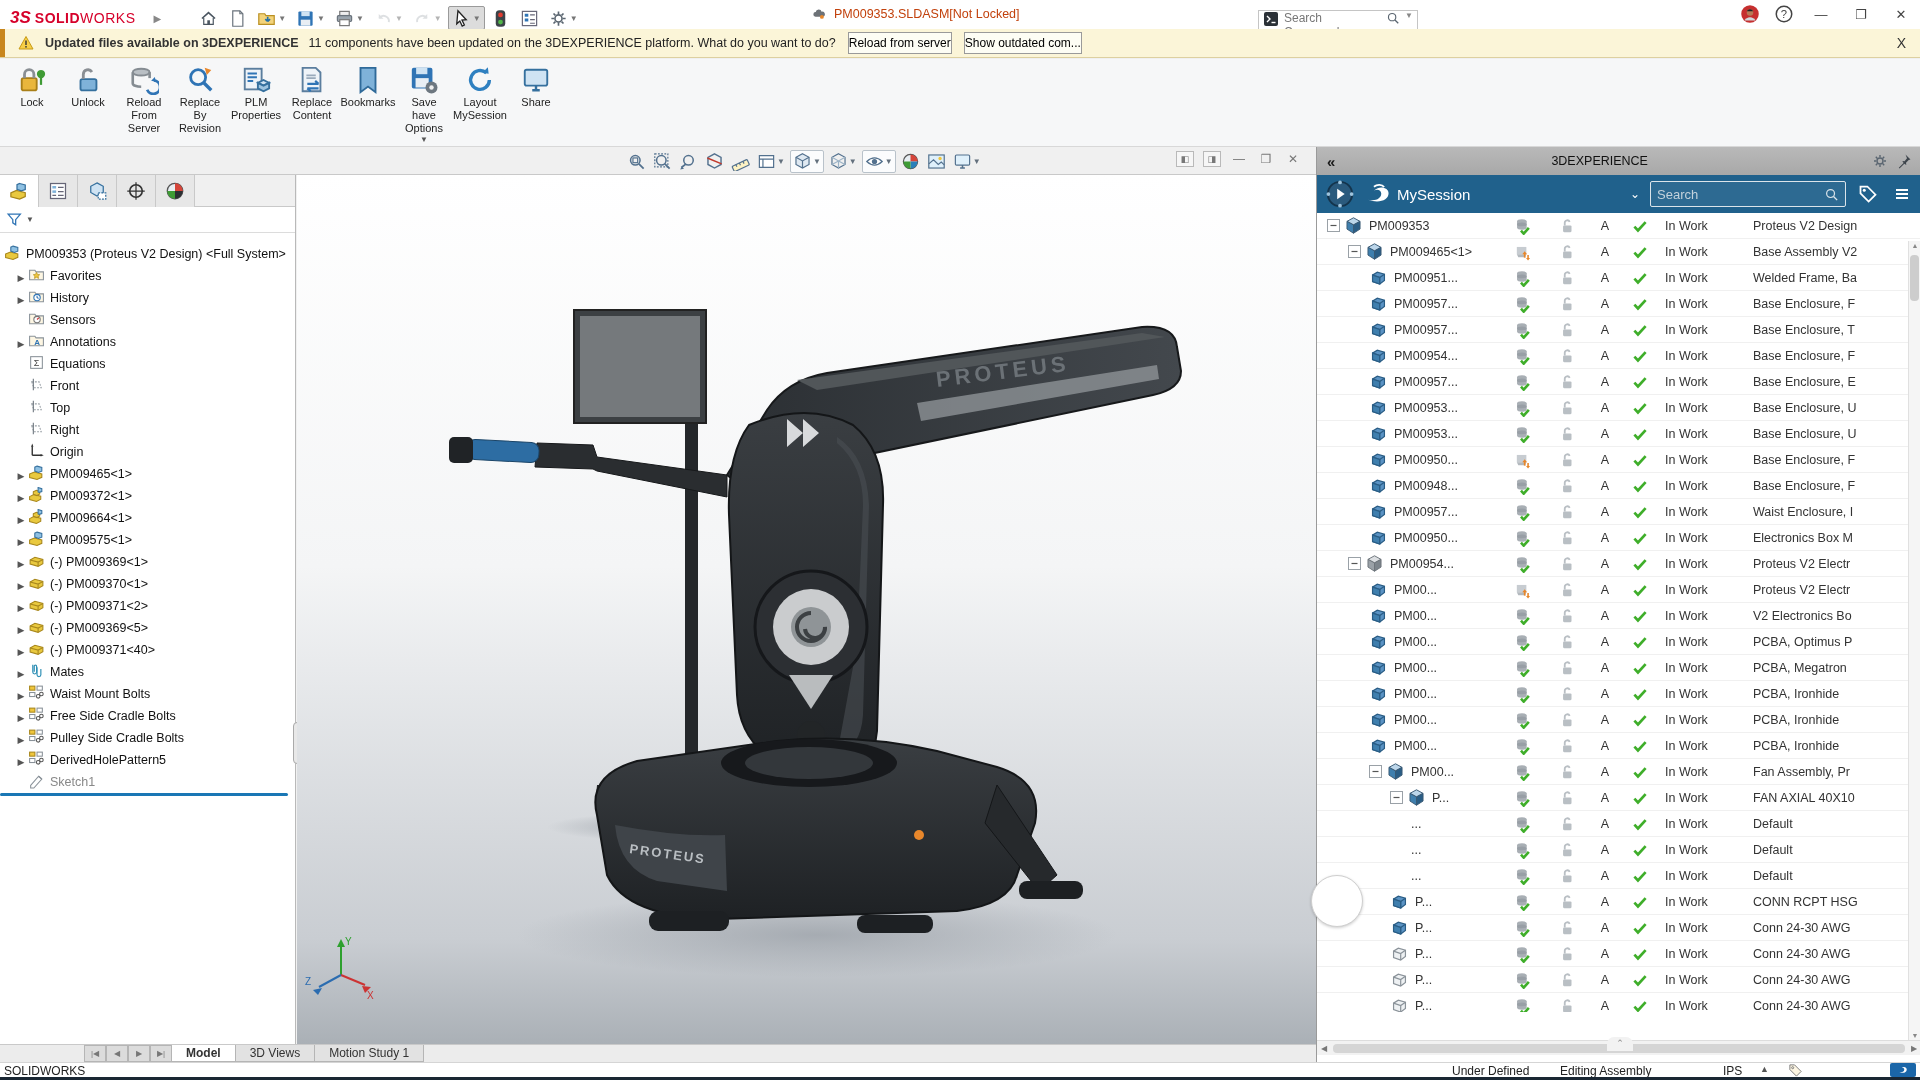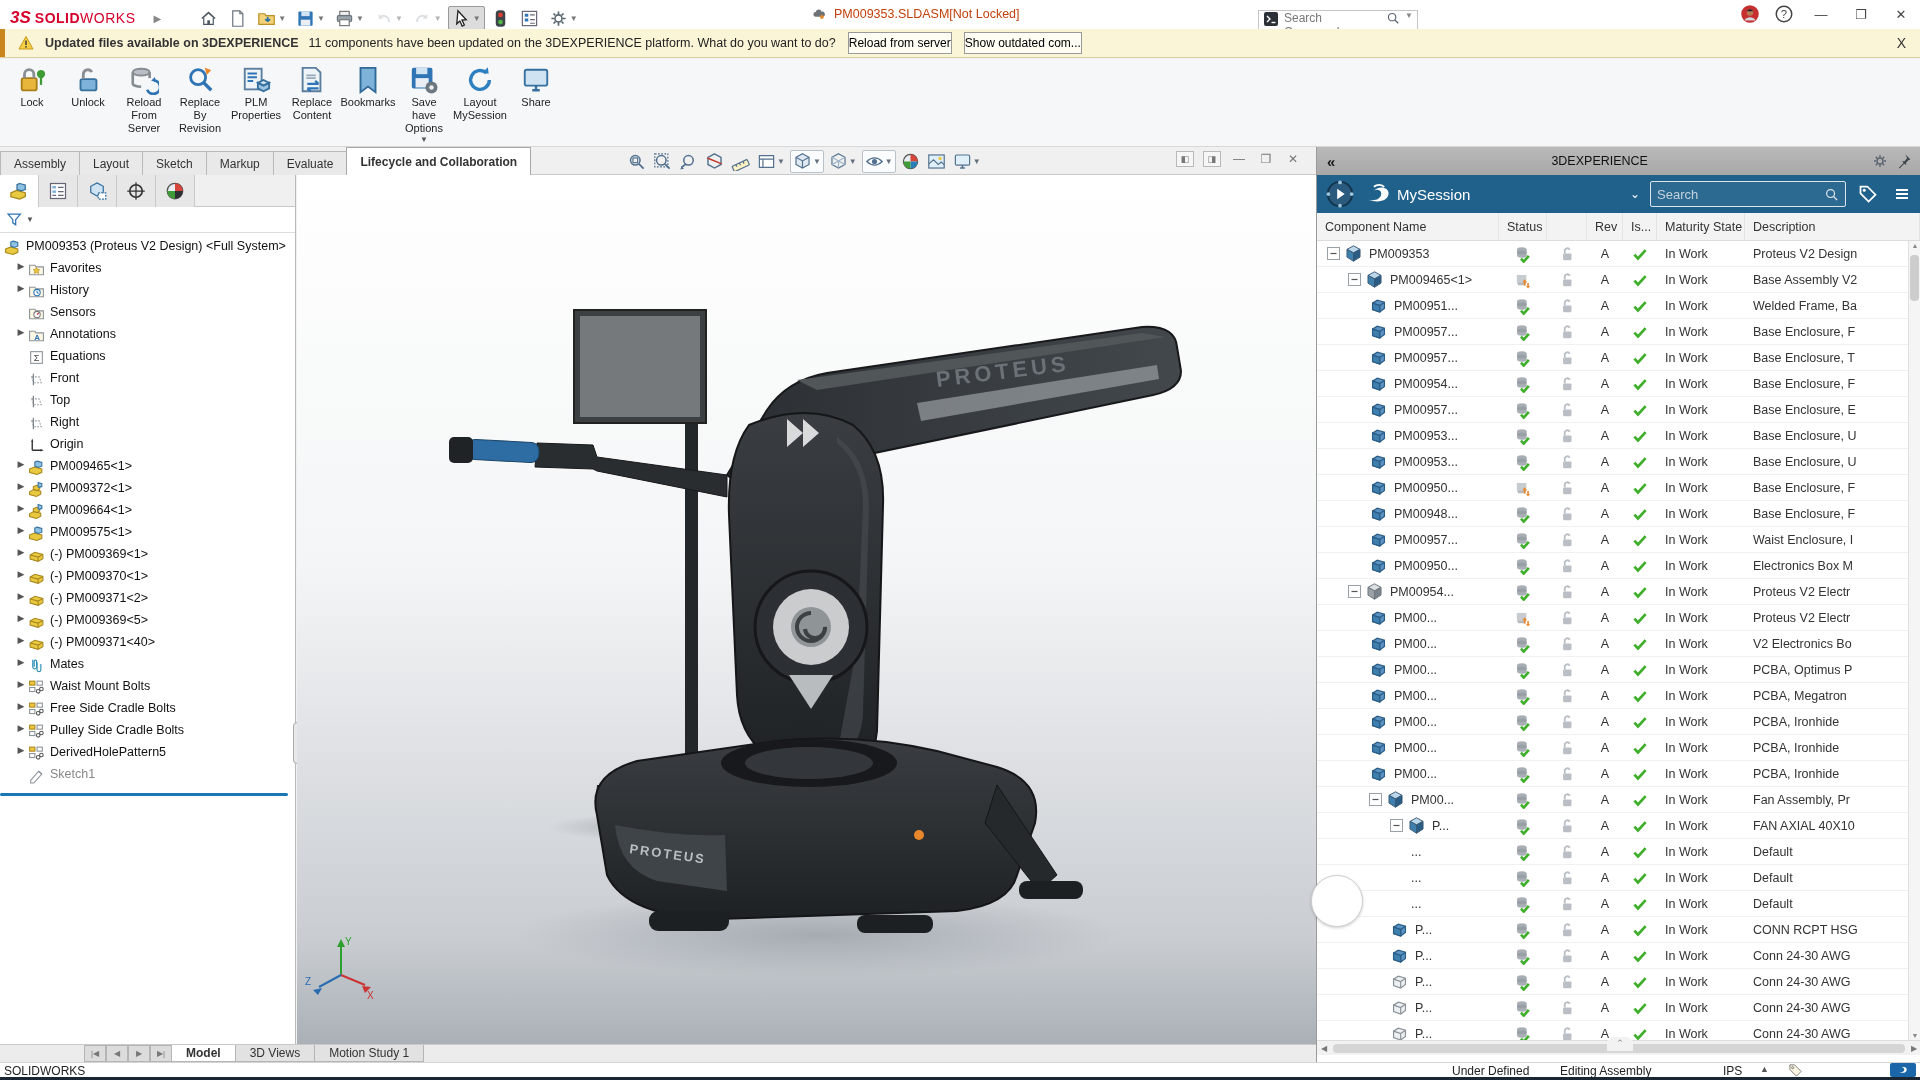--- a/index.html
+++ b/index.html
@@ -66,21 +66,21 @@
   
   #lpanel{left:0;top:175px;width:296px;height:869px;background:#fff;border-right:1px solid #b9b9b9;}
   #ltabs{height:32px;background:#f0f0f0;border-bottom:1px solid #c9c9c9;display:flex;}
   .ltab{width:39px;height:32px;display:flex;align-items:center;justify-content:center;border-right:1px solid #c9c9c9;background:#e7e7e7;}
   .ltab.active{background:#fff;}
   .ltab .ic{width:20px;height:20px;}
   #lfilter{height:26px;border-bottom:1px solid #dcdcdc;display:flex;align-items:center;padding-left:6px;gap:3px;}
   #lfilter .ic{width:17px;height:17px;}
   #lfilter .caret{font-size:8px;color:#555;}
   #ltree{position:relative;padding-top:6px;font-size:12.5px;}
-  .trow{height:22px;display:flex;align-items:flex-start;white-space:nowrap;}
+  .trow{height:22px;display:flex;align-items:flex-end;white-space:nowrap;}
   .trow .arr{width:14px;text-align:center;color:#555;font-size:9px;flex:0 0 14px;}
   .trow .ic{width:17px;height:17px;margin-right:5px;flex:0 0 17px;}
   .trow.root{padding-left:4px;}
   .trow.child{padding-left:14px;}
   .trow .tlabel{color:#111;}
   .trow.dim .tlabel{color:#888;}
   #rollback{position:absolute;left:0;width:288px;height:3px;background:#1a77b5;border-radius:2px;}
   #splitter{left:293px;top:722px;width:9px;height:42px;background:#e8e8e8;border:1px solid #aaa;border-radius:4px;}
 
   
@@ -426,28 +426,20 @@
           <svg viewBox="0 0 16 16">
             <rect x="2" y="2.5" width="12" height="8.5" rx="1" fill="#cfe3f3" stroke="#35709e"></rect>
             <path d="M6 13.5h4M8 11v2.5" stroke="#35709e" stroke-width="1.3"></path>
           </svg>
         </span>
         <div class="lbl">Share</div>
       </div>
     </div>
 
   <div id="striprow" class="abs">
-    <div id="doctabs">
-        <div class="dtab">Assembly</div>
-        <div class="dtab">Layout</div>
-        <div class="dtab">Sketch</div>
-        <div class="dtab">Markup</div>
-        <div class="dtab">Evaluate</div>
-        <div class="dtab active">Lifecycle and Collaboration</div>
-      </div>
     <div id="hud">
         <div class="hudb">
           <span class="ic">
             <svg viewBox="0 0 16 16">
               <circle cx="7" cy="7" r="4" fill="none" stroke="#53718e" stroke-width="1.3"></circle>
               <path d="M10 10l4 4" stroke="#53718e" stroke-width="1.5"></path>
               <rect x="5" y="5" width="4" height="4" fill="none" stroke="#53718e"></rect>
             </svg>
           </span>
         </div>
@@ -1024,29 +1016,20 @@
             <path d="M2 2h5.5L14 8.5 8.5 14 2 7.5z" fill="none" stroke="#fff" stroke-width="1.4"></path>
             <circle cx="5" cy="5" r="1.2" fill="#fff"></circle>
           </svg>
         </span>
       <span class="ic burger">
           <svg viewBox="0 0 16 16">
             <path d="M2 4h12M2 8h12M2 12h12" stroke="#fff" stroke-width="1.8"></path>
           </svg>
         </span>
     </div>
-    <div id="rp-cols">
-        <div class="c">Component Name</div>
-        <div class="c">Status</div>
-        <div class="c"></div>
-        <div class="c">Rev</div>
-        <div class="c">Is...</div>
-        <div class="c">Maturity State</div>
-        <div class="c">Description</div>
-      </div>
     <div id="rp-rows">
         <div class="prow">
           <div class="name" style="padding-left: 10px;">
             <span class="exp ic">
               <svg viewBox="0 0 13 13">
                 <rect x="0.5" y="0.5" width="12" height="12" fill="#fff" stroke="#9aa1a7"></rect>
                 <path d="M3.5 6.5h6" stroke="#555" stroke-width="1.2"></path>
               </svg>
             </span>
             <span class="ic cic">

